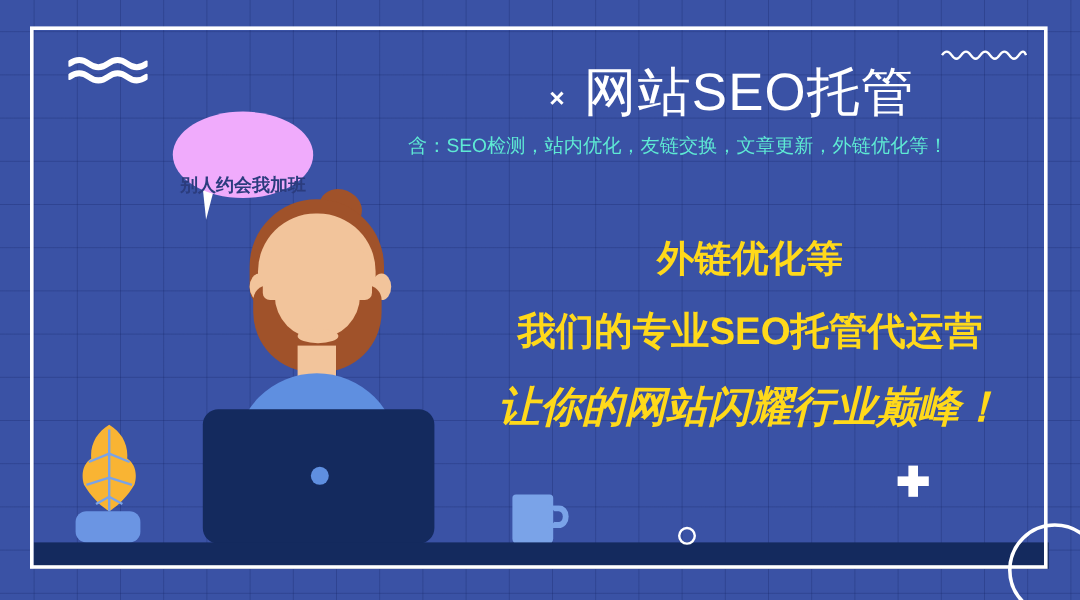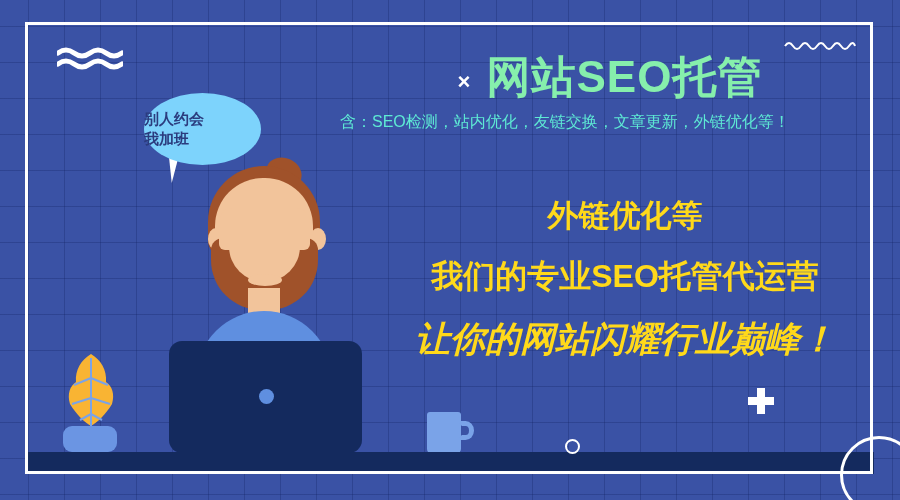--- a/index.html
+++ b/index.html
@@ -81,23 +81,23 @@
     display: flex; align-items: center; justify-content: center;
     gap: 16px;
   }
   #title-x {
     color: #ffffff;
     font-size: 22px; font-weight: bold;
     line-height: 1;
     transform: translateY(4px);
   }
   #main-title {
-    color: #86efac;
+    color: #ffffff;
     font-size: 44px;
-    font-weight: bold;
+    font-weight: normal;
     letter-spacing: 1px;
     white-space: nowrap;
   }
   #subtitle {
     position: absolute;
     left: 340px; top: 112px;
     width: 540px;
     color: #5eead4;
     font-size: 16px;
     white-space: nowrap;
@@ -117,24 +117,24 @@
   }
   .hl-1 { font-size: 31px; margin-bottom: 18px; }
   .hl-2 { font-size: 32px; margin-bottom: 17px; }
   .hl-3 { font-size: 35px; font-style: italic; }
 
   
   #bubble {
     position: absolute;
     left: 144px; top: 93px;
     width: 117px; height: 72px;
-    background: #7dd3fc;
-    border-radius: 50%;
-    display: flex; flex-direction: column;
-    align-items: flex-start; justify-content: center;
+    background: #f0abfc;
+    border-radius: 50%;
+    display: flex; flex-direction: row;
+    align-items: flex-end; justify-content: center;
     color: #2b3c7e;
     font-size: 15px;
     font-weight: bold;
     line-height: 1.35;
   }
   #bubble-tail {
     position: absolute;
     left: 170px; top: 150px;
     width: 0; height: 0;
     border-left: 12px solid #ffffff;

